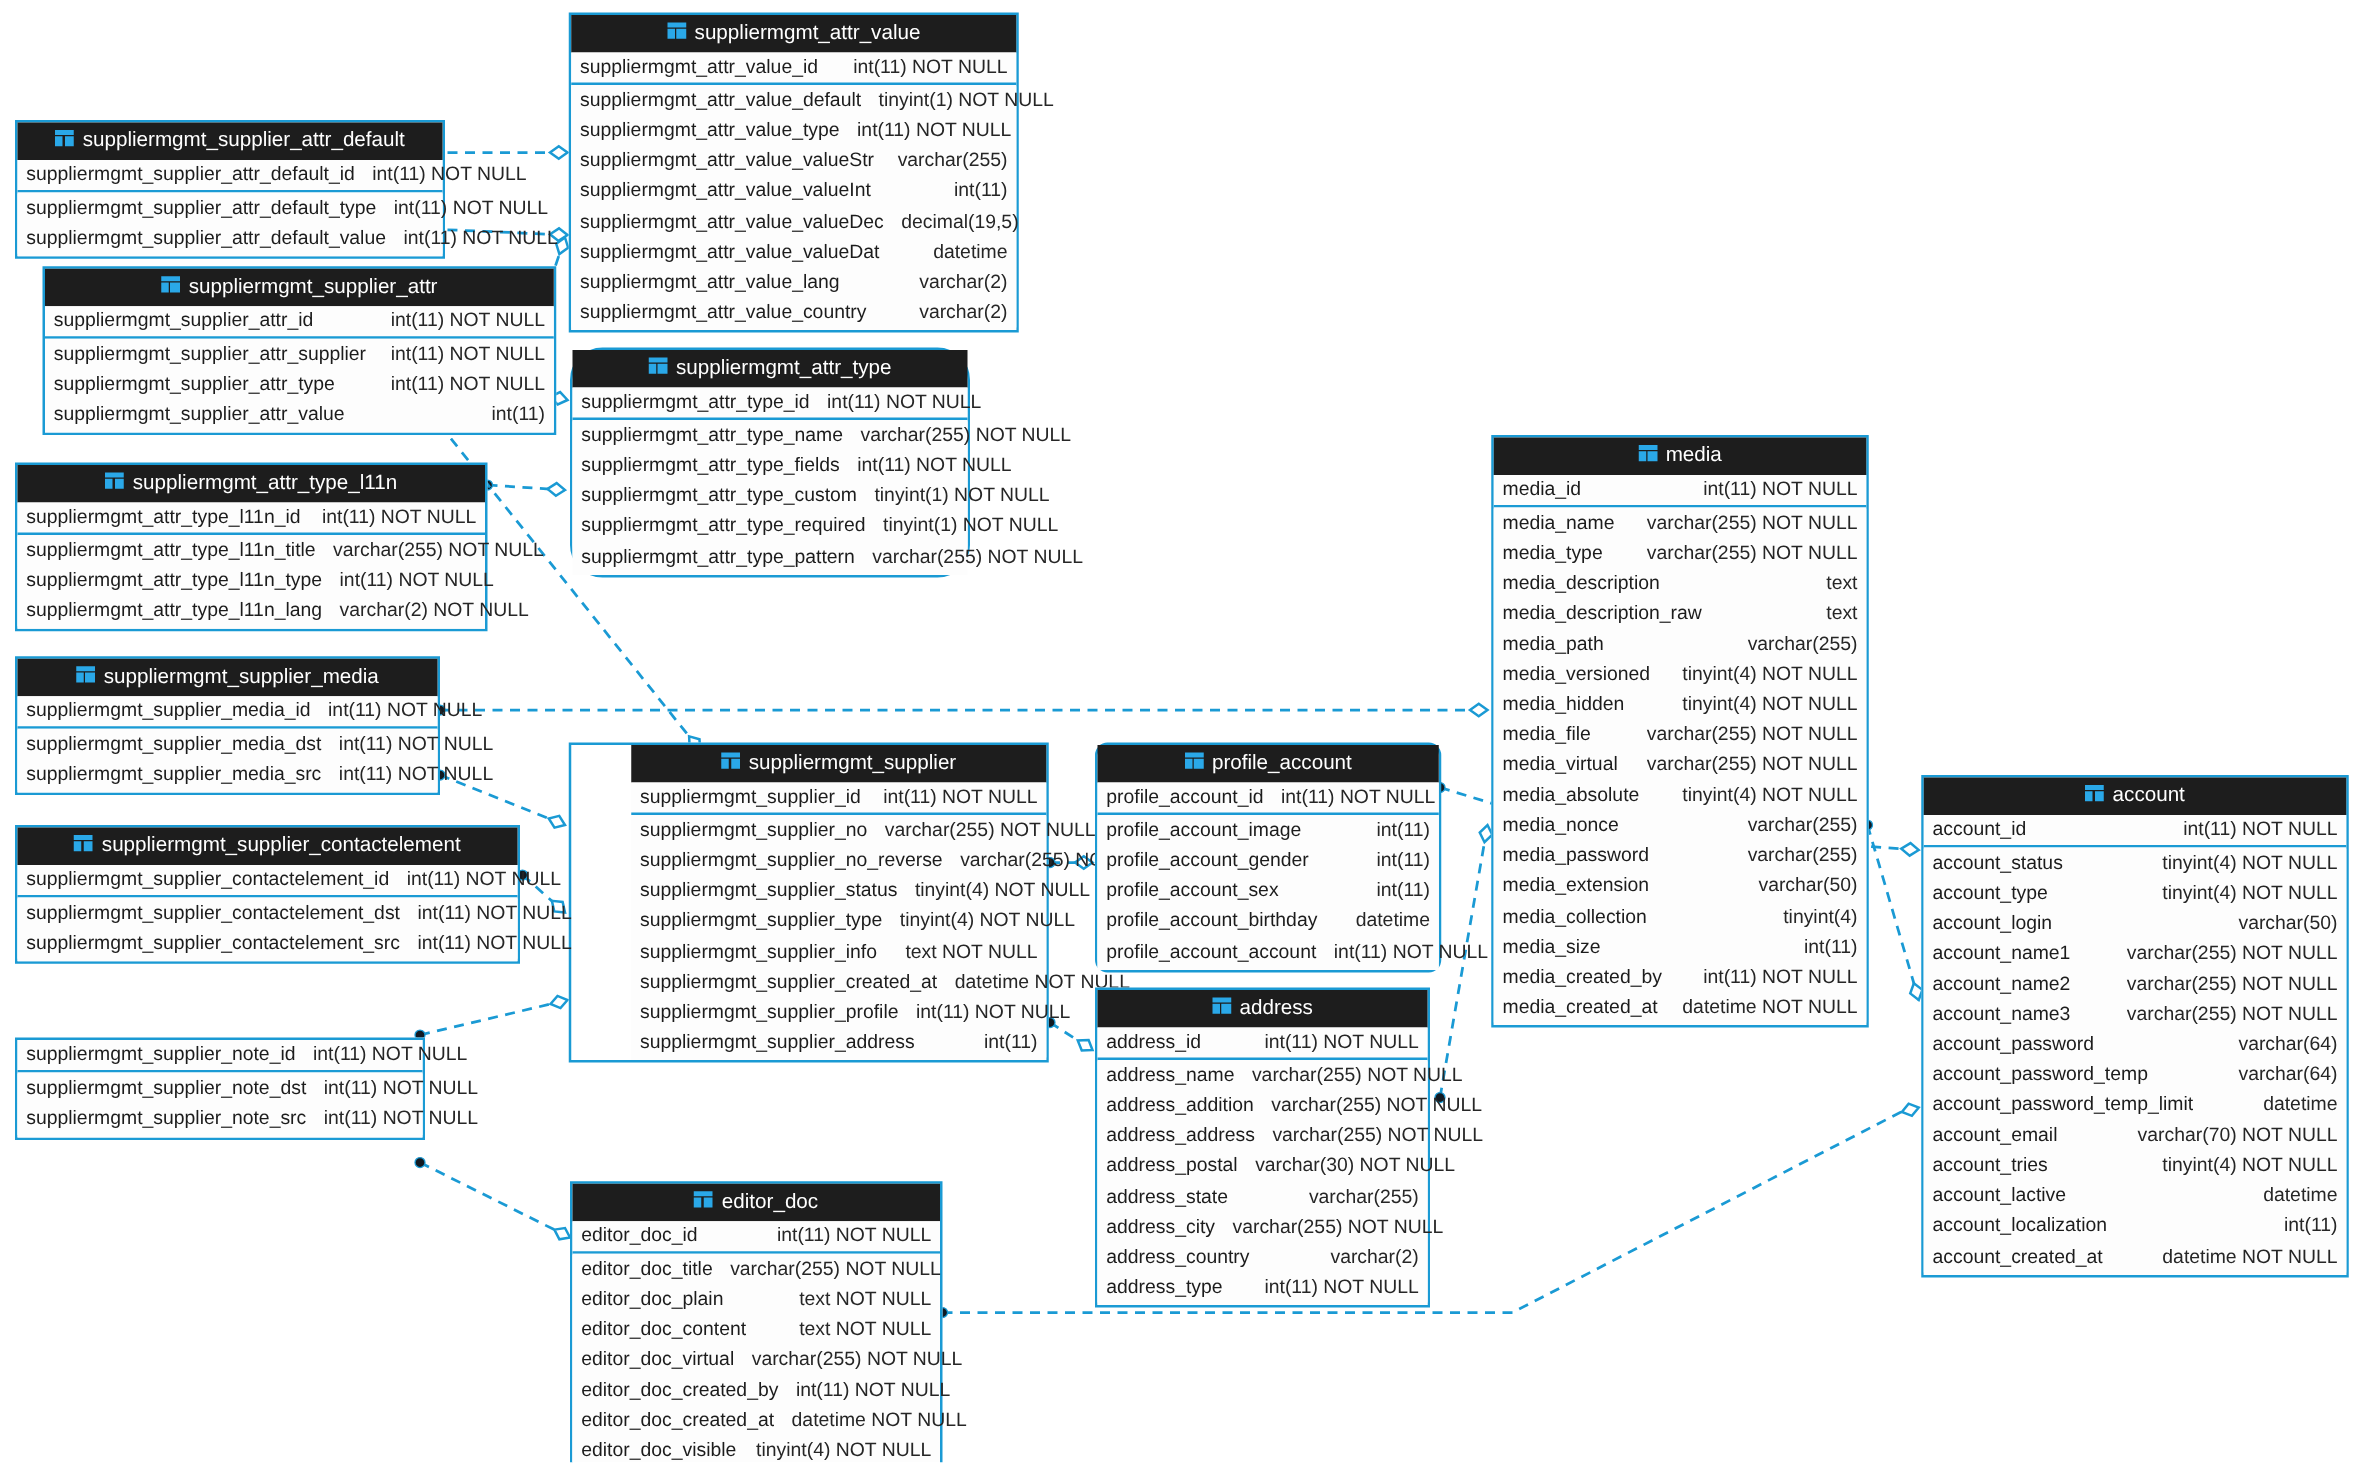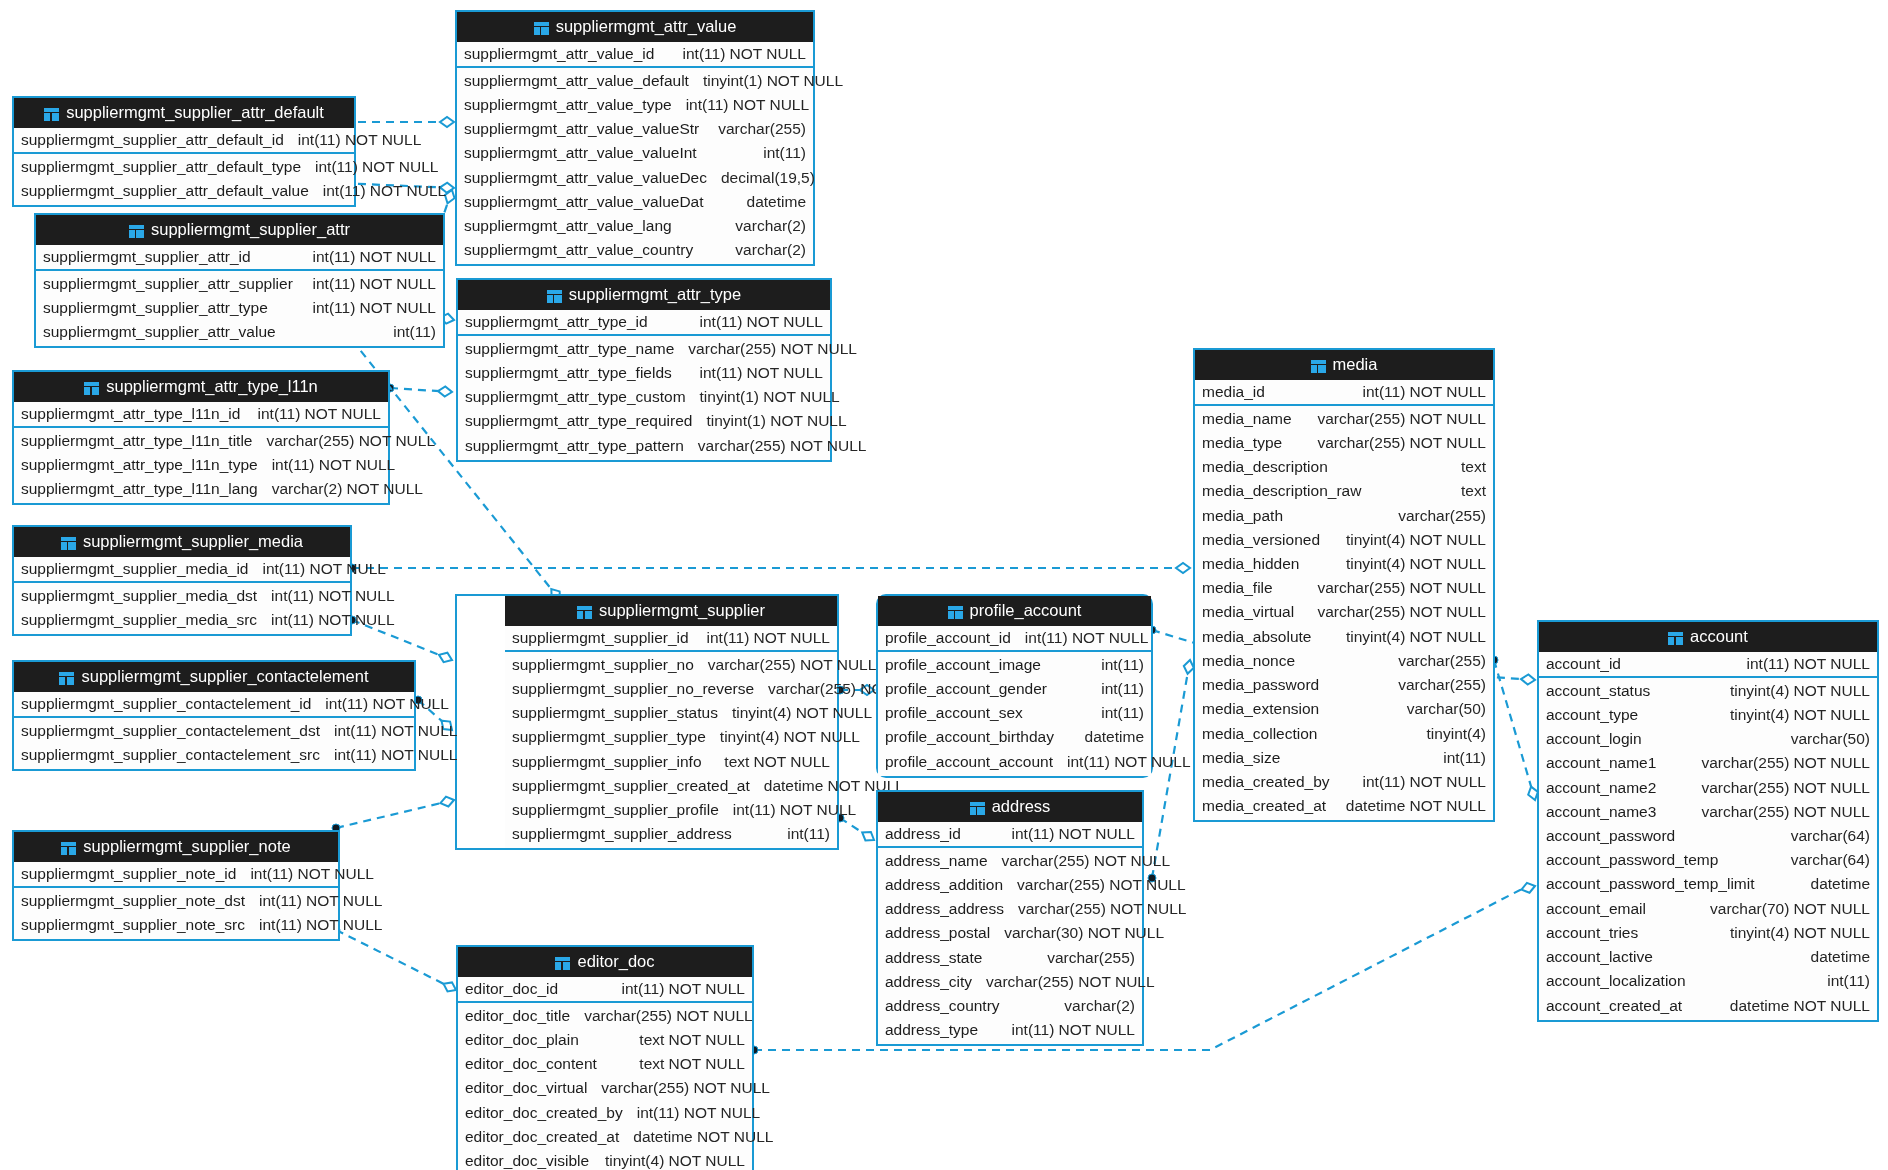--- a/index.html
+++ b/index.html
@@ -31,21 +31,21 @@
   }
   .entity-header {
     background: #1d1d1d;
     color: #ffffff;
     font-size: 16.5px;
     line-height: 1;
     padding: 6px 8px 7px 8px;
     text-align: center;
     white-space: nowrap;
     display: flex;
-    align-items: flex-end;
+    align-items: flex-start;
     justify-content: center;
     gap: 7px;
   }
   .tbl-icon {
     display: inline-block;
     width: 15px; height: 13px;
     position: relative;
     flex: 0 0 auto;
   }
   .tbl-icon i {
@@ -299,21 +299,21 @@
           <div class="field">
             <span class="fname">suppliermgmt_attr_type_l11n_type</span>
             <span class="ftype">int(11) NOT NULL</span>
           </div>
           <div class="field">
             <span class="fname">suppliermgmt_attr_type_l11n_lang</span>
             <span class="ftype">varchar(2) NOT NULL</span>
           </div>
         </div>
       </div>
-      <div class="entity" style="left: 456px; top: 278px; width: 376px;">
+      <div class="entity" style="left: 456px; top: 278px; width: 320px; border-radius: 26px;">
         <div class="entity-header">
           <span class="tbl-icon">
             <i class="r1"></i>
             <i class="r2"></i>
             <i class="r3"></i>
           </span>
           <span>suppliermgmt_attr_type</span>
         </div>
         <div class="field pk-row">
           <span class="fname">suppliermgmt_attr_type_id</span>
@@ -672,28 +672,20 @@
             <span class="fname">address_country</span>
             <span class="ftype">varchar(2)</span>
           </div>
           <div class="field">
             <span class="fname">address_type</span>
             <span class="ftype">int(11) NOT NULL</span>
           </div>
         </div>
       </div>
       <div class="entity" style="left: 12px; top: 830px; width: 328px;">
-        <div class="entity-header">
-          <span class="tbl-icon">
-            <i class="r1"></i>
-            <i class="r2"></i>
-            <i class="r3"></i>
-          </span>
-          <span>suppliermgmt_supplier_note</span>
-        </div>
         <div class="field pk-row">
           <span class="fname">suppliermgmt_supplier_note_id</span>
           <span class="ftype">int(11) NOT NULL</span>
         </div>
         <div class="body-rows">
           <div class="field">
             <span class="fname">suppliermgmt_supplier_note_dst</span>
             <span class="ftype">int(11) NOT NULL</span>
           </div>
           <div class="field">

